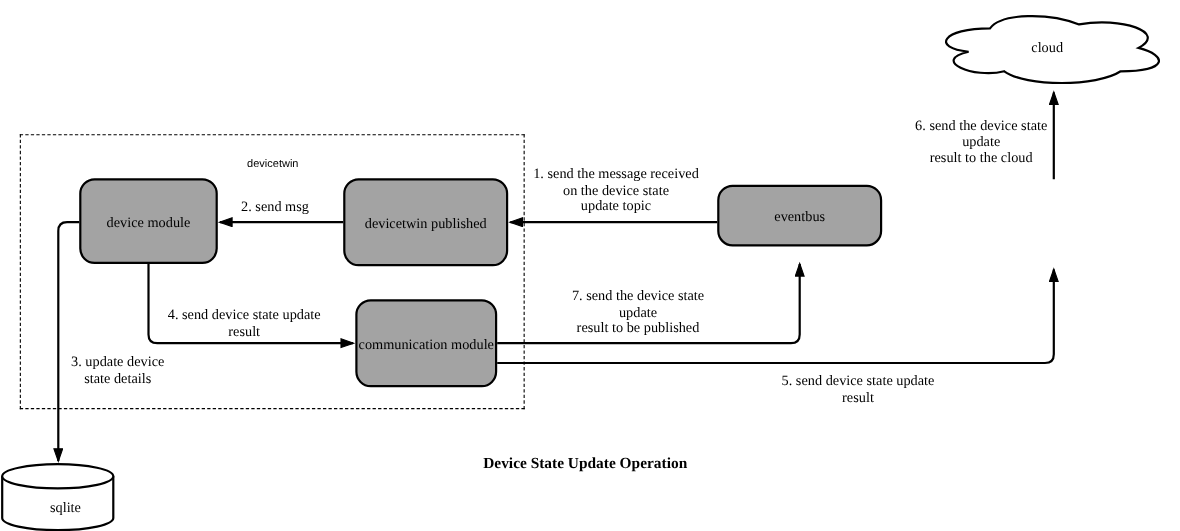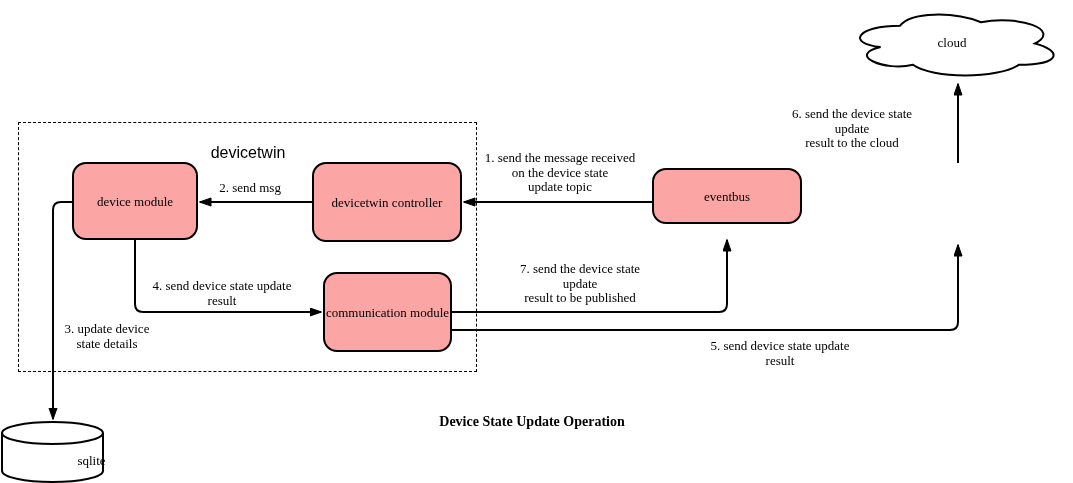--- a/index.html
+++ b/index.html
@@ -19,21 +19,21 @@
   #wires {
     position: absolute;
     left: 0; top: 0;
     width: 1073px; height: 483px;
   }
   .node {
     position: absolute;
     box-sizing: border-box;
     border: 2px solid #000000;
     border-radius: 14px;
-    background: #fca5a5;
+    background: #a3a3a3;
     display: flex;
     align-items: center;
     justify-content: center;
     text-align: left;
     font-size: 13px;
     line-height: 15px;
   }
   .group-box {
     position: absolute;
     box-sizing: border-box;
@@ -43,21 +43,21 @@
   .shape-label {
     position: absolute;
     text-align: center;
     font-size: 13px;
     line-height: 15px;
   }
   .group-label {
     position: absolute;
     text-align: center;
     font-family: "Liberation Sans", sans-serif;
-    font-size: 16px;
+    font-size: 10px;
   }
   .edge-label {
     position: absolute;
     text-align: center;
     font-size: 13px;
     line-height: 14.5px;
     white-space: pre-line;
   }
   .title {
     position: absolute;
@@ -101,54 +101,54 @@
   </svg>
 
   <div class="group-box" style="left:18px; top:122px; width:459px; height:250px;"></div>
   <div class="group-label" style="left:188px; top:144px; width:120px;">devicetwin</div>
 
   <div class="node" style="left:72px; top:162px; width:126px; height:78px;">
     <span>device module</span>
   </div>
 
   <div class="node" style="left:312px; top:162px; width:150px; height:80px;">
-    <span>devicetwin controller</span>
+    <span>devicetwin published</span>
   </div>
 
   <div class="node" style="left:323px; top:272px; width:129px; height:80px;">
     <span>communication module</span>
   </div>
 
   <div class="node" style="left:652px; top:168px; width:150px; height:56px;">
     <span>eventbus</span>
   </div>
 
 
   <div class="shape-label" style="left:877px; top:35px; width:150px;">cloud</div>
 
-  <div class="shape-label" style="left:2px; top:453px; width:115px;padding-left:32px;">sqlite</div>
+  <div class="shape-label" style="left:2px; top:453px; width:115px;">sqlite</div>
 
   <div class="edge-label" style="left:480px; top:151px; width:160px;">1. send the message received
 on the device state
 update topic</div>
 
   <div class="edge-label" style="left:190px; top:181px; width:120px;">2. send msg</div>
 
   <div class="edge-label" style="left:47px; top:322px; width:120px;">3. update device
 state details</div>
 
   <div class="edge-label" style="left:142px; top:279px; width:160px;">4. send device state update
 result</div>
 
   <div class="edge-label" style="left:500px; top:262px; width:160px;">7. send the device state
 update
 result to be published</div>
 
   <div class="edge-label" style="left:700px; top:339px; width:160px;">5. send device state update
 result</div>
 
-  <div class="edge-label" style="left:772px; top:107px; width:160px;">6. send the device state
+  <div class="edge-label" style="left:812px; top:107px; width:160px;">6. send the device state
 update
 result to the cloud</div>
 
   <div class="title" style="left:432px; top:414px; width:200px;">Device State Update Operation</div>
 
 </div>
 
 </body></html>

